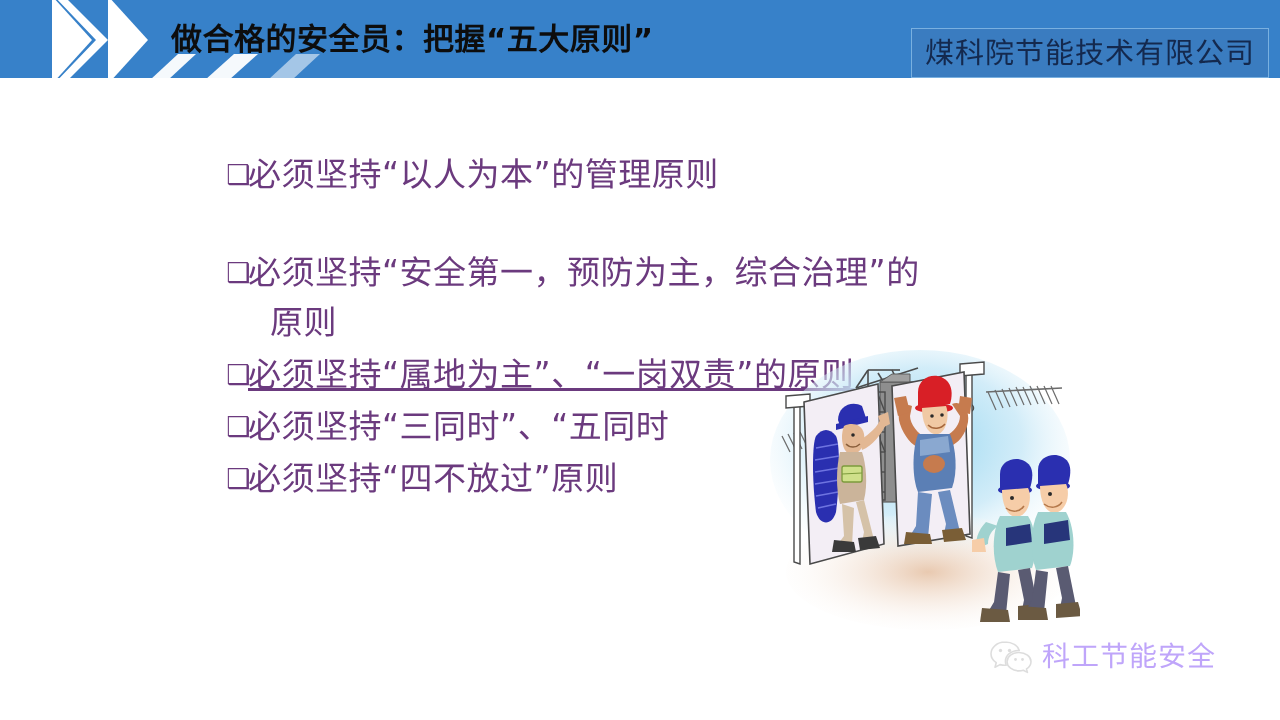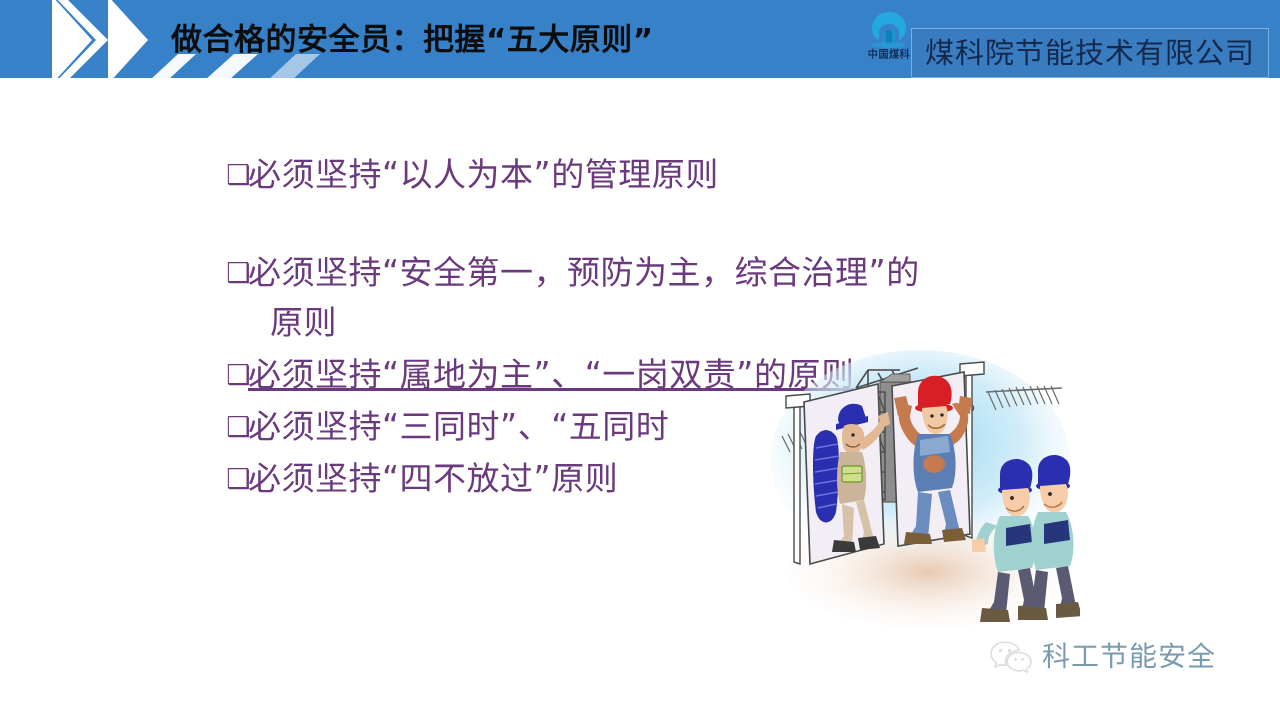--- a/index.html
+++ b/index.html
@@ -166,21 +166,21 @@
     top: 640px;
     display: flex;
     align-items: center;
     gap: 10px;
     opacity: 0.55;
   }
   #watermark .wechat-icon { width: 42px; height: 34px; display: block; }
   #watermark .wm-text {
     font-size: 28px;
     line-height: 34px;
-    color: #0c4a6e;
+    color: #8b5cf6;
     letter-spacing: 1px;
     white-space: nowrap;
   }
 </style>
 </head>
 <body>
 
 <div id="slide">
 
   <div id="header-banner">
@@ -201,32 +201,20 @@
     <span id="banner-wedge">
       <svg width="420" height="26" viewBox="0 0 420 26" aria-hidden="true">
         <polygon points="150,26 178,0 196,0 168,26" fill="#ffffff" opacity="0.95"></polygon>
         <polygon points="205,26 234,0 258,0 229,26" fill="#ffffff" opacity="0.95"></polygon>
         <polygon points="268,26 296,0 320,0 292,26" fill="#ffffff" opacity="0.55"></polygon>
       </svg>
     </span>
 
     <div id="page-title">做合格的安全员：把握“五大原则”</div>
 
-    <div id="brand-logo">
-      <span class="mark">
-        <svg class="mark" viewBox="0 0 52 40" aria-hidden="true">
-          <path d="M26 3 C16 3 9 10 9 19 C9 25 12 29 16 31 L16 24 C16 19 20 15 26 15 C32 15 36 19 36 24 L36 31 C40 29 43 25 43 19 C43 10 36 3 26 3 Z" fill="#23a8e0"></path>
-          <path d="M20 20 L20 34 L24 34 L24 22 Z" fill="#1b93cc"></path>
-          <path d="M28 22 L28 34 L32 34 L32 20 Z" fill="#1b93cc"></path>
-          <rect x="23" y="21" width="6" height="14" rx="1" fill="#0f7db8"></rect>
-          <ellipse cx="26" cy="36" rx="17" ry="3" fill="#23a8e0" opacity="0.55"></ellipse>
-        </svg>
-      </span>
-      <span class="mark-text">中国煤科</span>
-    </div>
 
     <div id="company-name-box">
       <span id="company-name-text">煤科院节能技术有限公司</span>
     </div>
   </div>
 
   <div id="bullet-list">
 
     <div class="bullet-item" id="bullet-1">
       <span class="marker">❑</span><span class="btext">必须坚持“以人为本”的管理原则</span>

